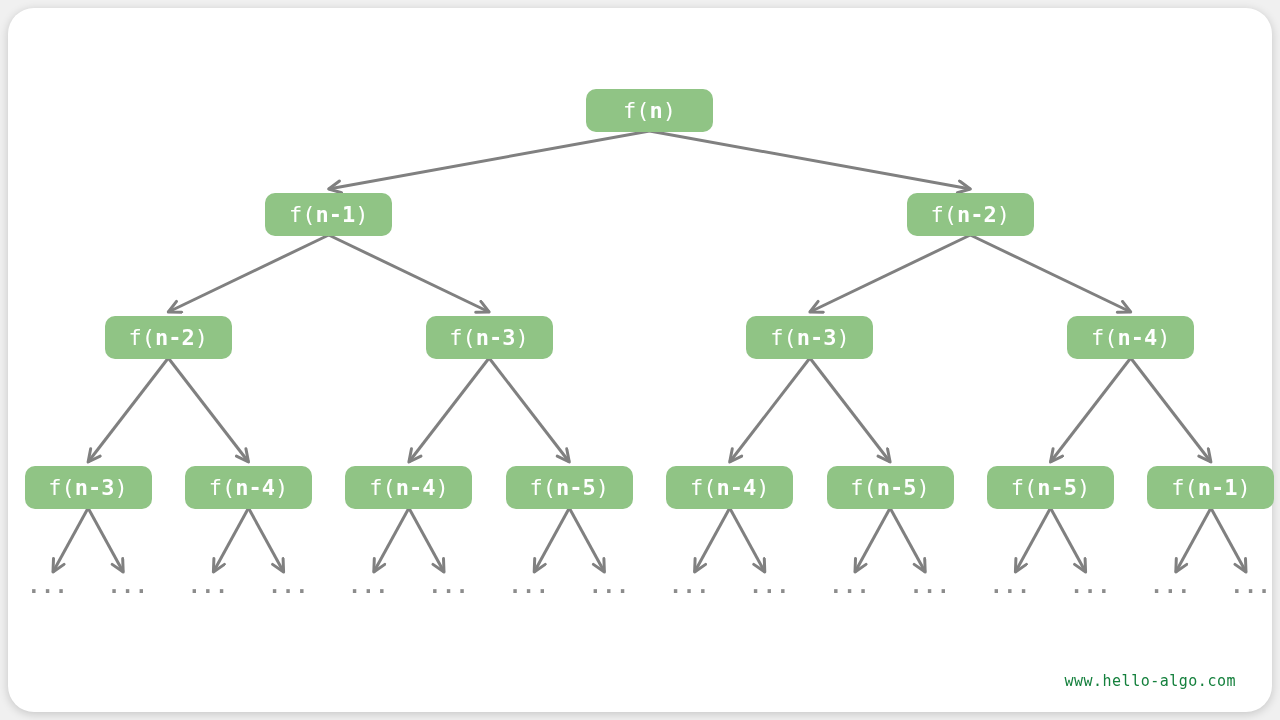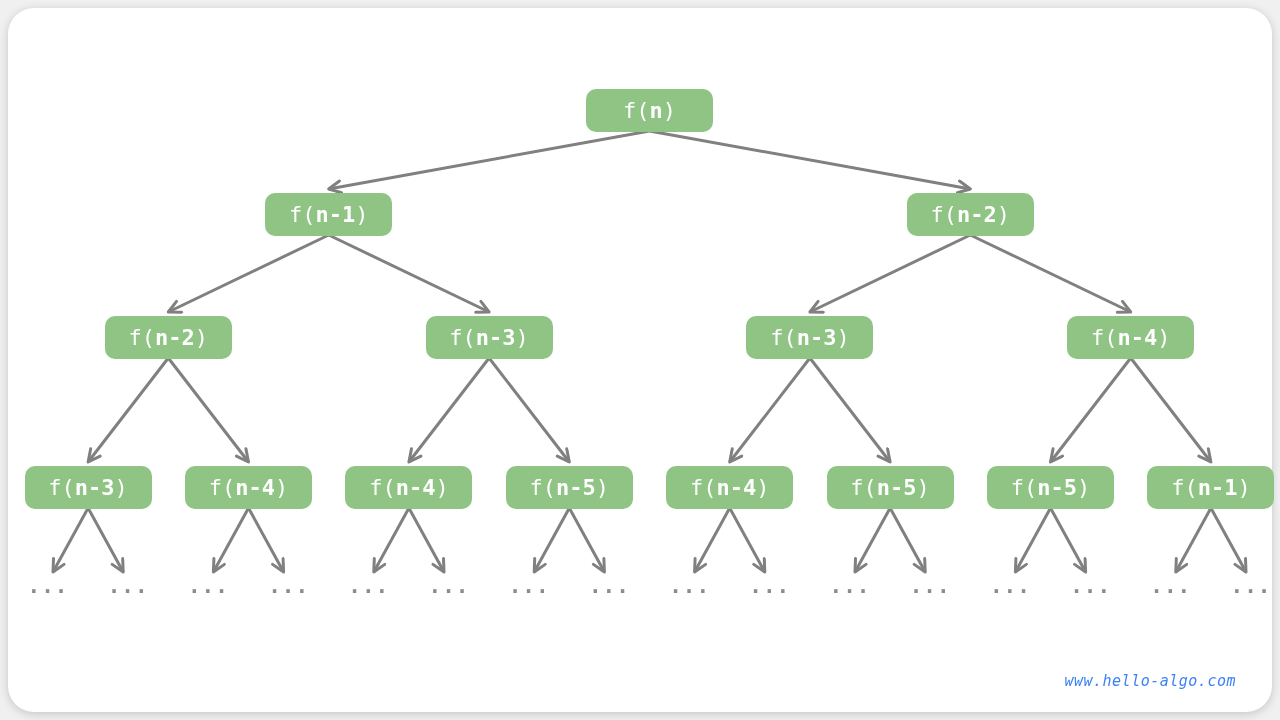--- a/index.html
+++ b/index.html
@@ -181,15 +181,15 @@
         <div class="leaf" style="left: 561.4px; top: 566px; color: rgb(140, 140, 140);">...</div>
         <div class="leaf" style="left: 641.6px; top: 566px; color: rgb(140, 140, 140);">...</div>
         <div class="leaf" style="left: 721.8px; top: 566px; color: rgb(140, 140, 140);">...</div>
         <div class="leaf" style="left: 802px; top: 566px; color: rgb(140, 140, 140);">...</div>
         <div class="leaf" style="left: 882.2px; top: 566px; color: rgb(140, 140, 140);">...</div>
         <div class="leaf" style="left: 962.4px; top: 566px; color: rgb(140, 140, 140);">...</div>
         <div class="leaf" style="left: 1042.6px; top: 566px; color: rgb(140, 140, 140);">...</div>
         <div class="leaf" style="left: 1122.8px; top: 566px; color: rgb(140, 140, 140);">...</div>
         <div class="leaf" style="left: 1203px; top: 566px; color: rgb(140, 140, 140);">...</div>
       </div>
-    <div class="watermark" style="color: #3b82f6; font-style: italic;">www.hello-algo.com</div>
+    <div class="watermark" style="color: #15803d;">www.hello-algo.com</div>
   </div>
 </div>
 
 </body></html>

